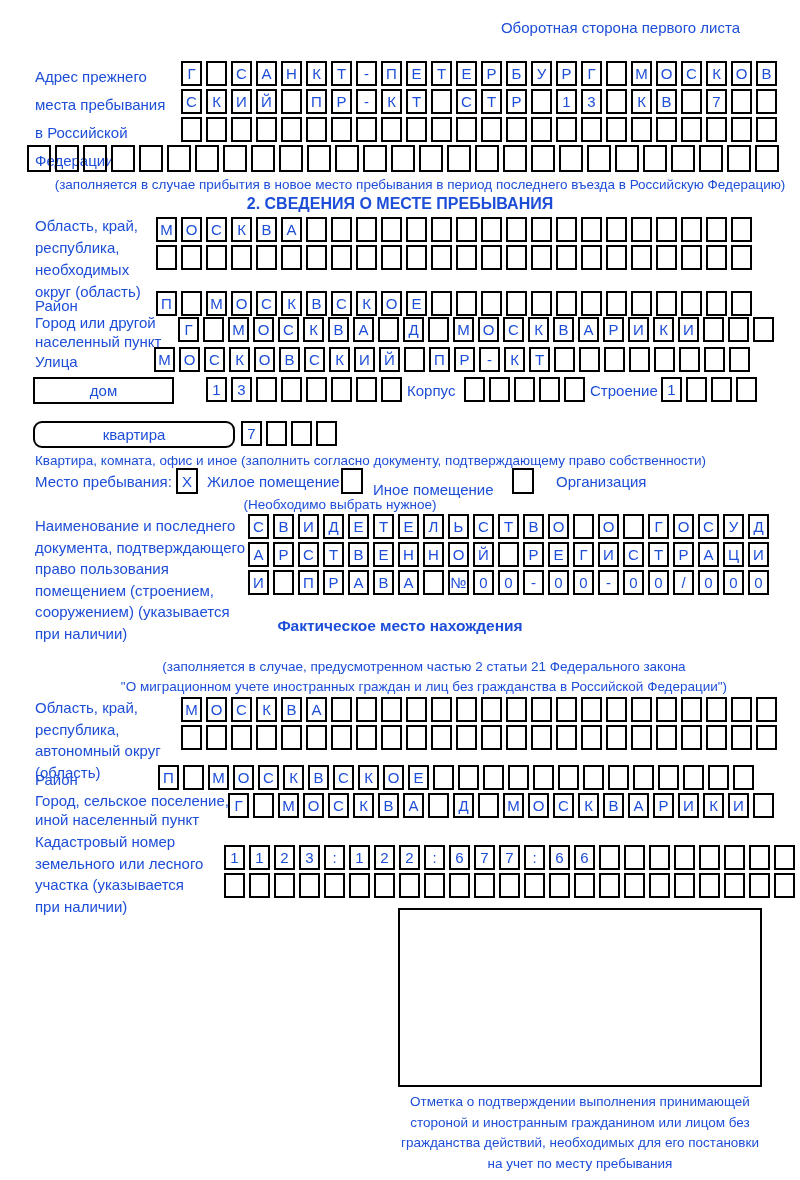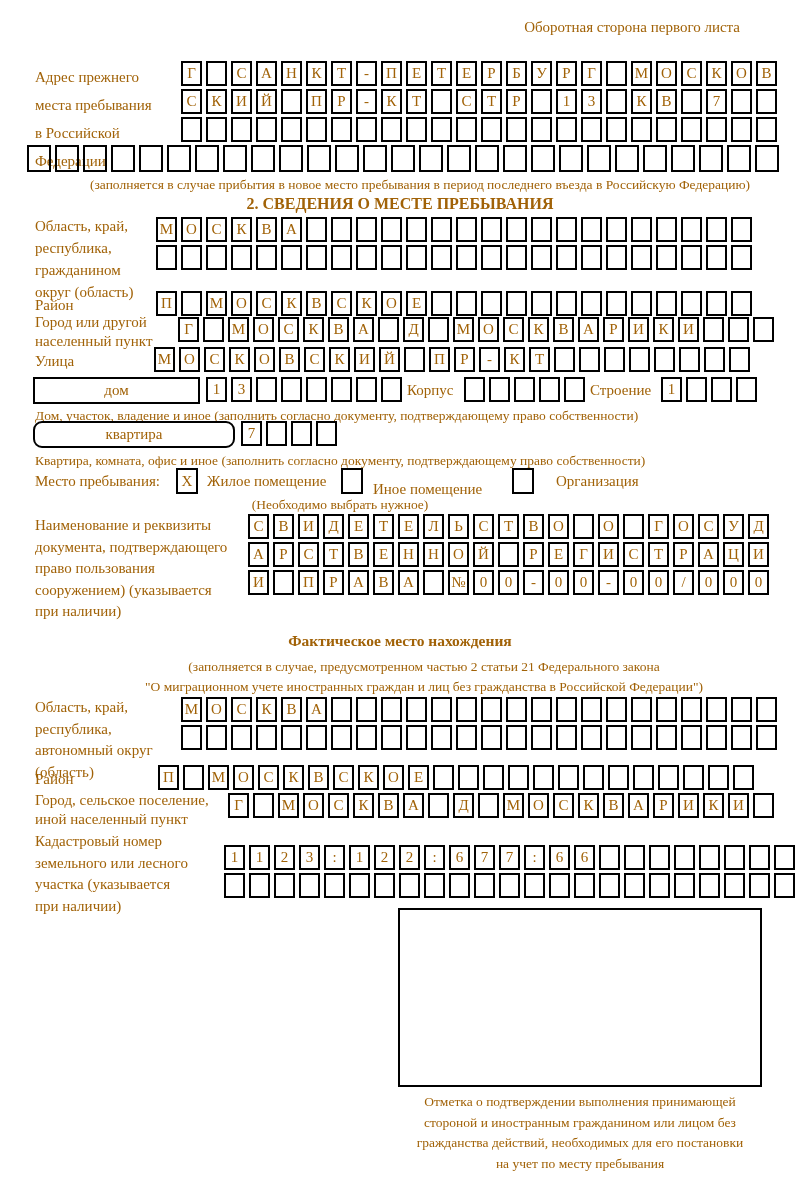--- a/index.html
+++ b/index.html
@@ -1,22 +1,22 @@
 <!DOCTYPE html>
 <html><head>
 <meta charset="utf-8">
 <style>
   * { box-sizing: border-box; margin: 0; padding: 0; }
   body { background:#fff; }
   #page {
     position: relative;
     width: 800px; height: 1180px;
     background: #fff;
-    color: #a16207;
-    font-family: Liberation Serif, serif;
+    color: #1d4ed8;
+    font-family: Liberation Sans, sans-serif;
     overflow: hidden;
   }
   .abs { position: absolute; }
   .cells { display: flex; gap: 4px; }
   .cell {
     flex: none;
     width: 21px; height: 25px;
     border: 2px solid #000;
     display: flex; align-items: center; justify-content: center;
     font-size: 15px; line-height: 1;
@@ -159,21 +159,21 @@
       <span class="cell"></span>
       <span class="cell"></span>
     </div>
   <div class="abs lbl-sm center" style="left:0; top:176px; width:800px;padding-left:40px;">(заполняется в случае прибытия в новое место пребывания в период последнего въезда в Российскую Федерацию)</div>
 
   <div class="abs lbl bold center" style="left:0; top:193px; width:800px; font-size:16px;">2. СВЕДЕНИЯ О МЕСТЕ ПРЕБЫВАНИЯ</div>
 
   <div class="abs lbl" style="left:35px; top:215px; line-height:22px; width:150px;">
       <div>Область, край,</div>
       <div>республика,</div>
-      <div>гражданином</div>
+      <div>необходимых</div>
       <div>округ (область)</div>
     </div>
   <div class="abs cells" style="left:156px; top:217px;">
       <span class="cell">М</span>
       <span class="cell">О</span>
       <span class="cell">С</span>
       <span class="cell">К</span>
       <span class="cell">В</span>
       <span class="cell">А</span>
       <span class="cell"></span>
@@ -302,21 +302,21 @@
       <span class="cell"></span>
       <span class="cell"></span>
       <span class="cell"></span>
       <span class="cell"></span>
       <span class="cell"></span>
       <span class="cell"></span>
       <span class="cell"></span>
       <span class="cell"></span>
     </div>
 
-  <div class="abs wide-box" style="left:33px; top:377px; width:167px; height:27px;">дом</div>
+  <div class="abs wide-box" style="left:33px; top:377px; width:141px; height:27px;">дом</div>
   <div class="abs cells" style="left:206px; top:377px;">
       <span class="cell">1</span>
       <span class="cell">3</span>
       <span class="cell"></span>
       <span class="cell"></span>
       <span class="cell"></span>
       <span class="cell"></span>
       <span class="cell"></span>
       <span class="cell"></span>
     </div>
@@ -328,44 +328,44 @@
       <span class="cell"></span>
       <span class="cell"></span>
     </div>
   <div class="abs lbl" style="left:590px; top:380px;">Строение</div>
   <div class="abs cells" style="left:661px; top:377px;">
       <span class="cell">1</span>
       <span class="cell"></span>
       <span class="cell"></span>
       <span class="cell"></span>
     </div>
-  <div class="abs lbl-sm" style="left:35px; top:407px; width:760px;">Дом, участок, владение и иное (заполнить согласно документу, подтверждающему право собственности)</div>
 
   <div class="abs wide-box" style="left:33px; top:421px; width:202px; height:27px;border-radius:9px;">квартира</div>
   <div class="abs cells" style="left:241px; top:421px;">
       <span class="cell">7</span>
       <span class="cell"></span>
       <span class="cell"></span>
       <span class="cell"></span>
     </div>
   <div class="abs lbl-sm" style="left:35px; top:452px; width:760px;">Квартира, комната, офис и иное (заполнить согласно документу, подтверждающему право собственности)</div>
 
   <div class="abs lbl" style="left:35px; top:471px;">Место пребывания:</div>
   <div class="abs chk" style="left:176px; top:468px;">X</div>
   <div class="abs lbl" style="left:207px; top:471px;">Жилое помещение</div>
   <div class="abs chk" style="left:341px; top:468px;"></div>
   <div class="abs lbl" style="left:373px; top:471px;margin-top:8px;">Иное помещение</div>
   <div class="abs chk" style="left:512px; top:468px;"></div>
   <div class="abs lbl" style="left:556px; top:471px;">Организация</div>
   <div class="abs lbl-sm center" style="left:160px; top:496px; width:360px;">(Необходимо выбрать нужное)</div>
 
   <div class="abs lbl" style="left:35px; top:515px; line-height:21.5px; width:215px;">
-      <div>Наименование и реквизиты</div>
+      <div>Наименование и последнего</div>
       <div>документа, подтверждающего</div>
       <div>право пользования</div>
+      <div>помещением (строением,</div>
       <div>сооружением) (указывается</div>
       <div>при наличии)</div>
     </div>
   <div class="abs cells" style="left:248px; top:514px;">
       <span class="cell">С</span>
       <span class="cell">В</span>
       <span class="cell">И</span>
       <span class="cell">Д</span>
       <span class="cell">Е</span>
       <span class="cell">Т</span>
@@ -425,21 +425,21 @@
       <span class="cell">0</span>
       <span class="cell">-</span>
       <span class="cell">0</span>
       <span class="cell">0</span>
       <span class="cell">/</span>
       <span class="cell">0</span>
       <span class="cell">0</span>
       <span class="cell">0</span>
     </div>
 
-  <div class="abs lbl bold center" style="left:0; top:630px; width:800px; font-size:15.5px;">Фактическое место нахождения</div>
+  <div class="abs lbl bold center" style="left:0; top:615px; width:800px; font-size:15.5px;">Фактическое место нахождения</div>
   <div class="abs lbl-sm center" style="left:0; top:657px; width:800px; line-height:19.5px;padding-left:48px;">
       <div>(заполняется в случае, предусмотренном частью 2 статьи 21 Федерального закона</div>
       <div>"О миграционном учете иностранных граждан и лиц без гражданства в Российской Федерации")</div>
     </div>
 
   <div class="abs lbl" style="left:35px; top:697px; line-height:21.5px; width:150px;">
       <div>Область, край,</div>
       <div>республика,</div>
       <div>автономный округ</div>
       <div>(область)</div>

